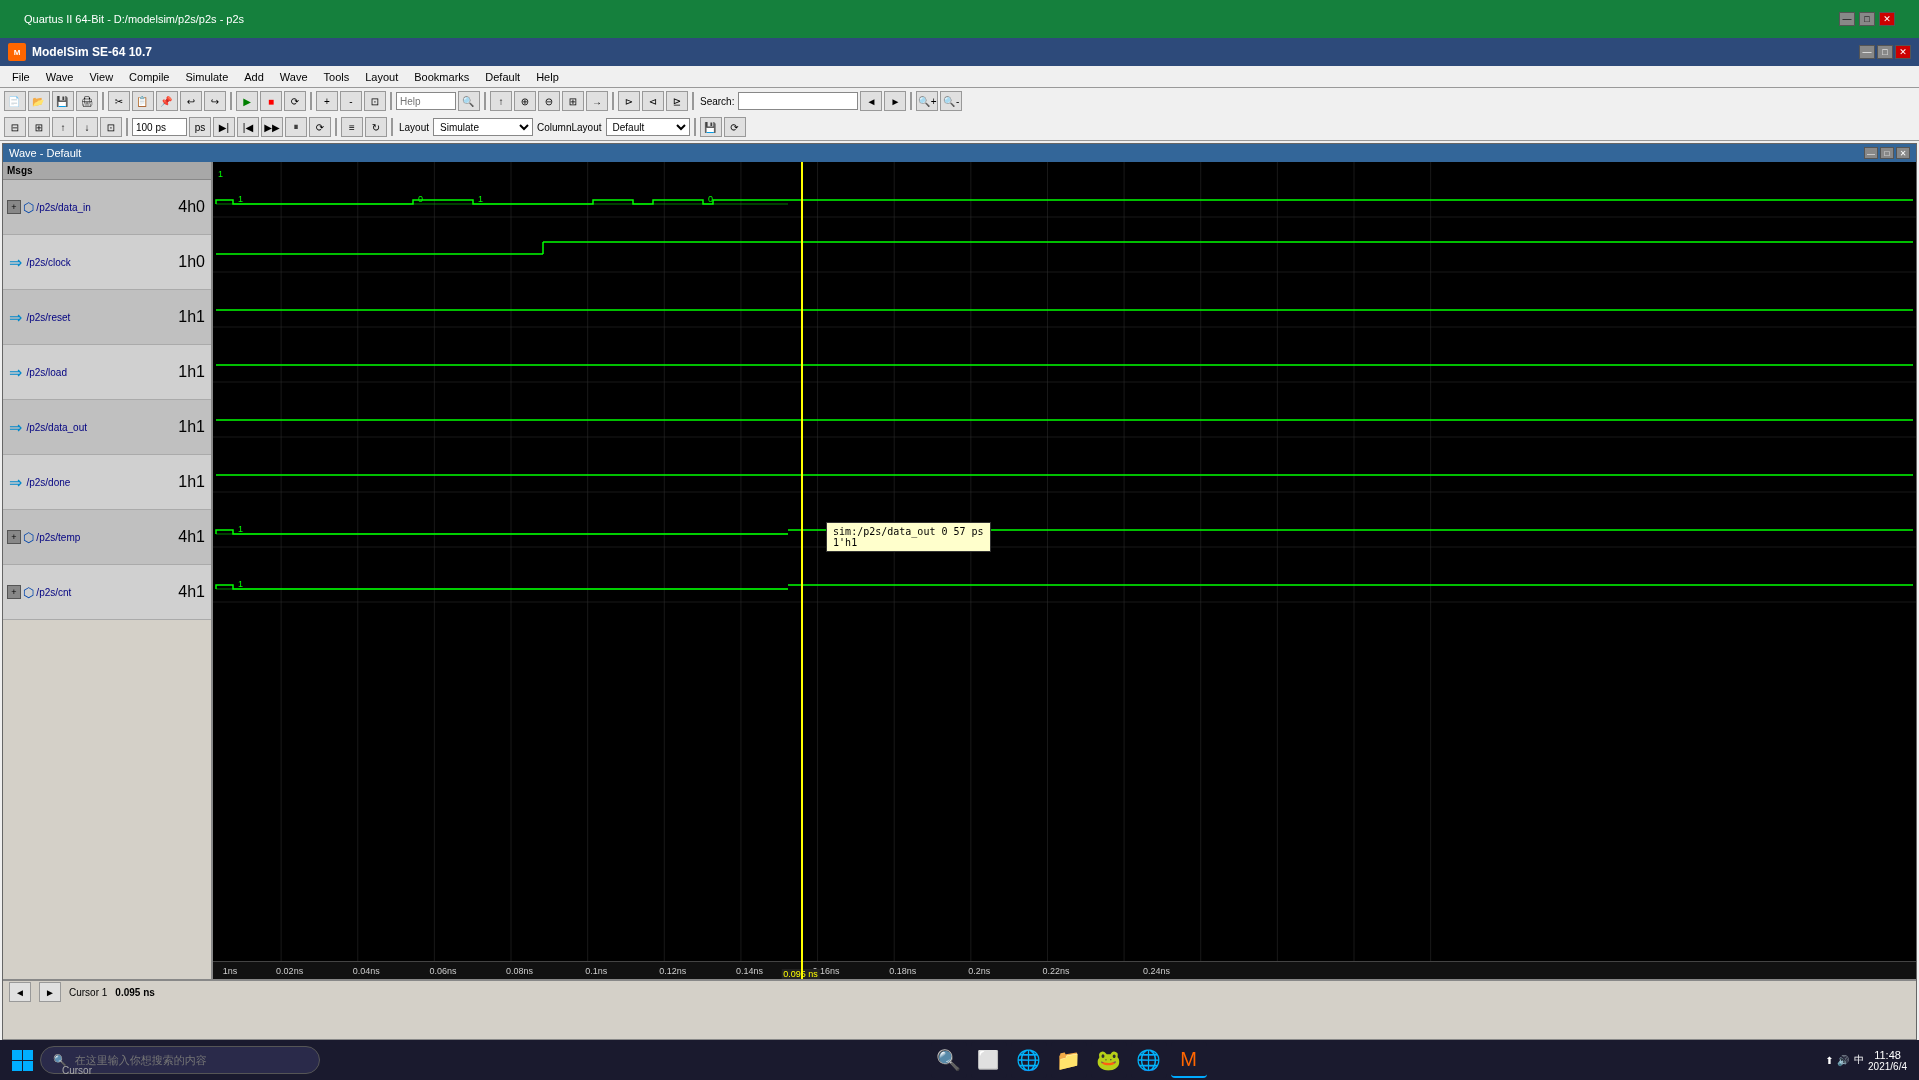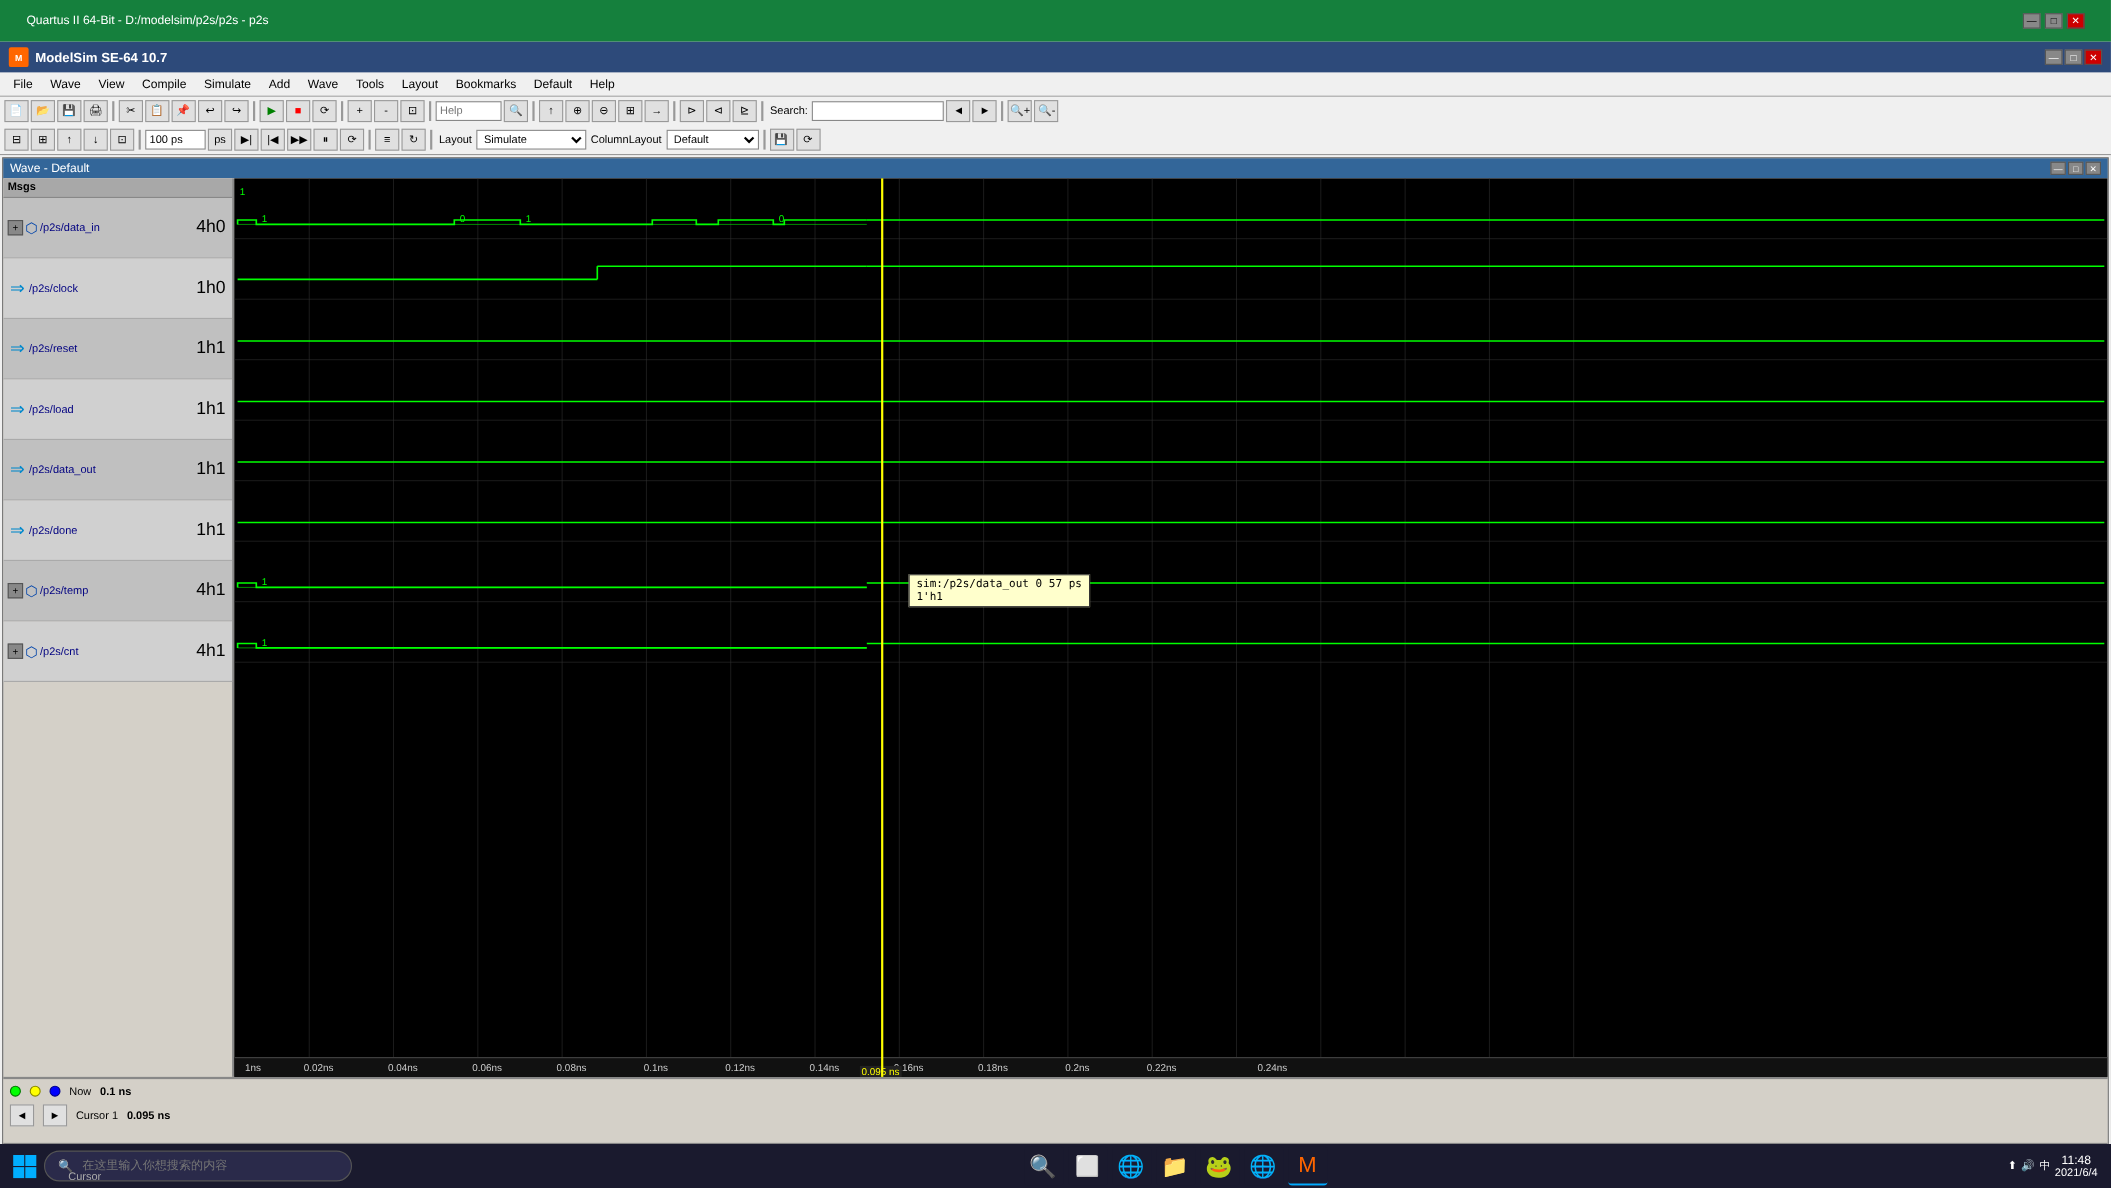--- a/index.html
+++ b/index.html
@@ -539,27 +539,20 @@
 
           <div style="position:absolute; left:34.5%; transform:translateX(-50%); bottom:0; color:#ffff00; font-size:9px; background:#222; padding:0 2px;">
             <span>0.095 ns</span>
           </div>
         </div>
       </div>
     </div>
 
     <div class="status-bar">
       <div class="status-row">
-        <div class="status-led"></div>
-        <div class="status-led yellow"></div>
-        <div class="status-led blue"></div>
-        <span class="status-label">Now</span>
-        <span class="status-value">0.1 ns</span>
-      </div>
-      <div class="status-row">
         <div class="toolbar-btn">◄</div>
         <div class="toolbar-btn">►</div>
         <span class="status-label">Cursor 1</span>
         <span class="status-value">0.095 ns</span>
       </div>
     </div>
 
     <div class="scroll-area">
       <div class="scroll-btn">◄</div>
       <div class="hscroll">

